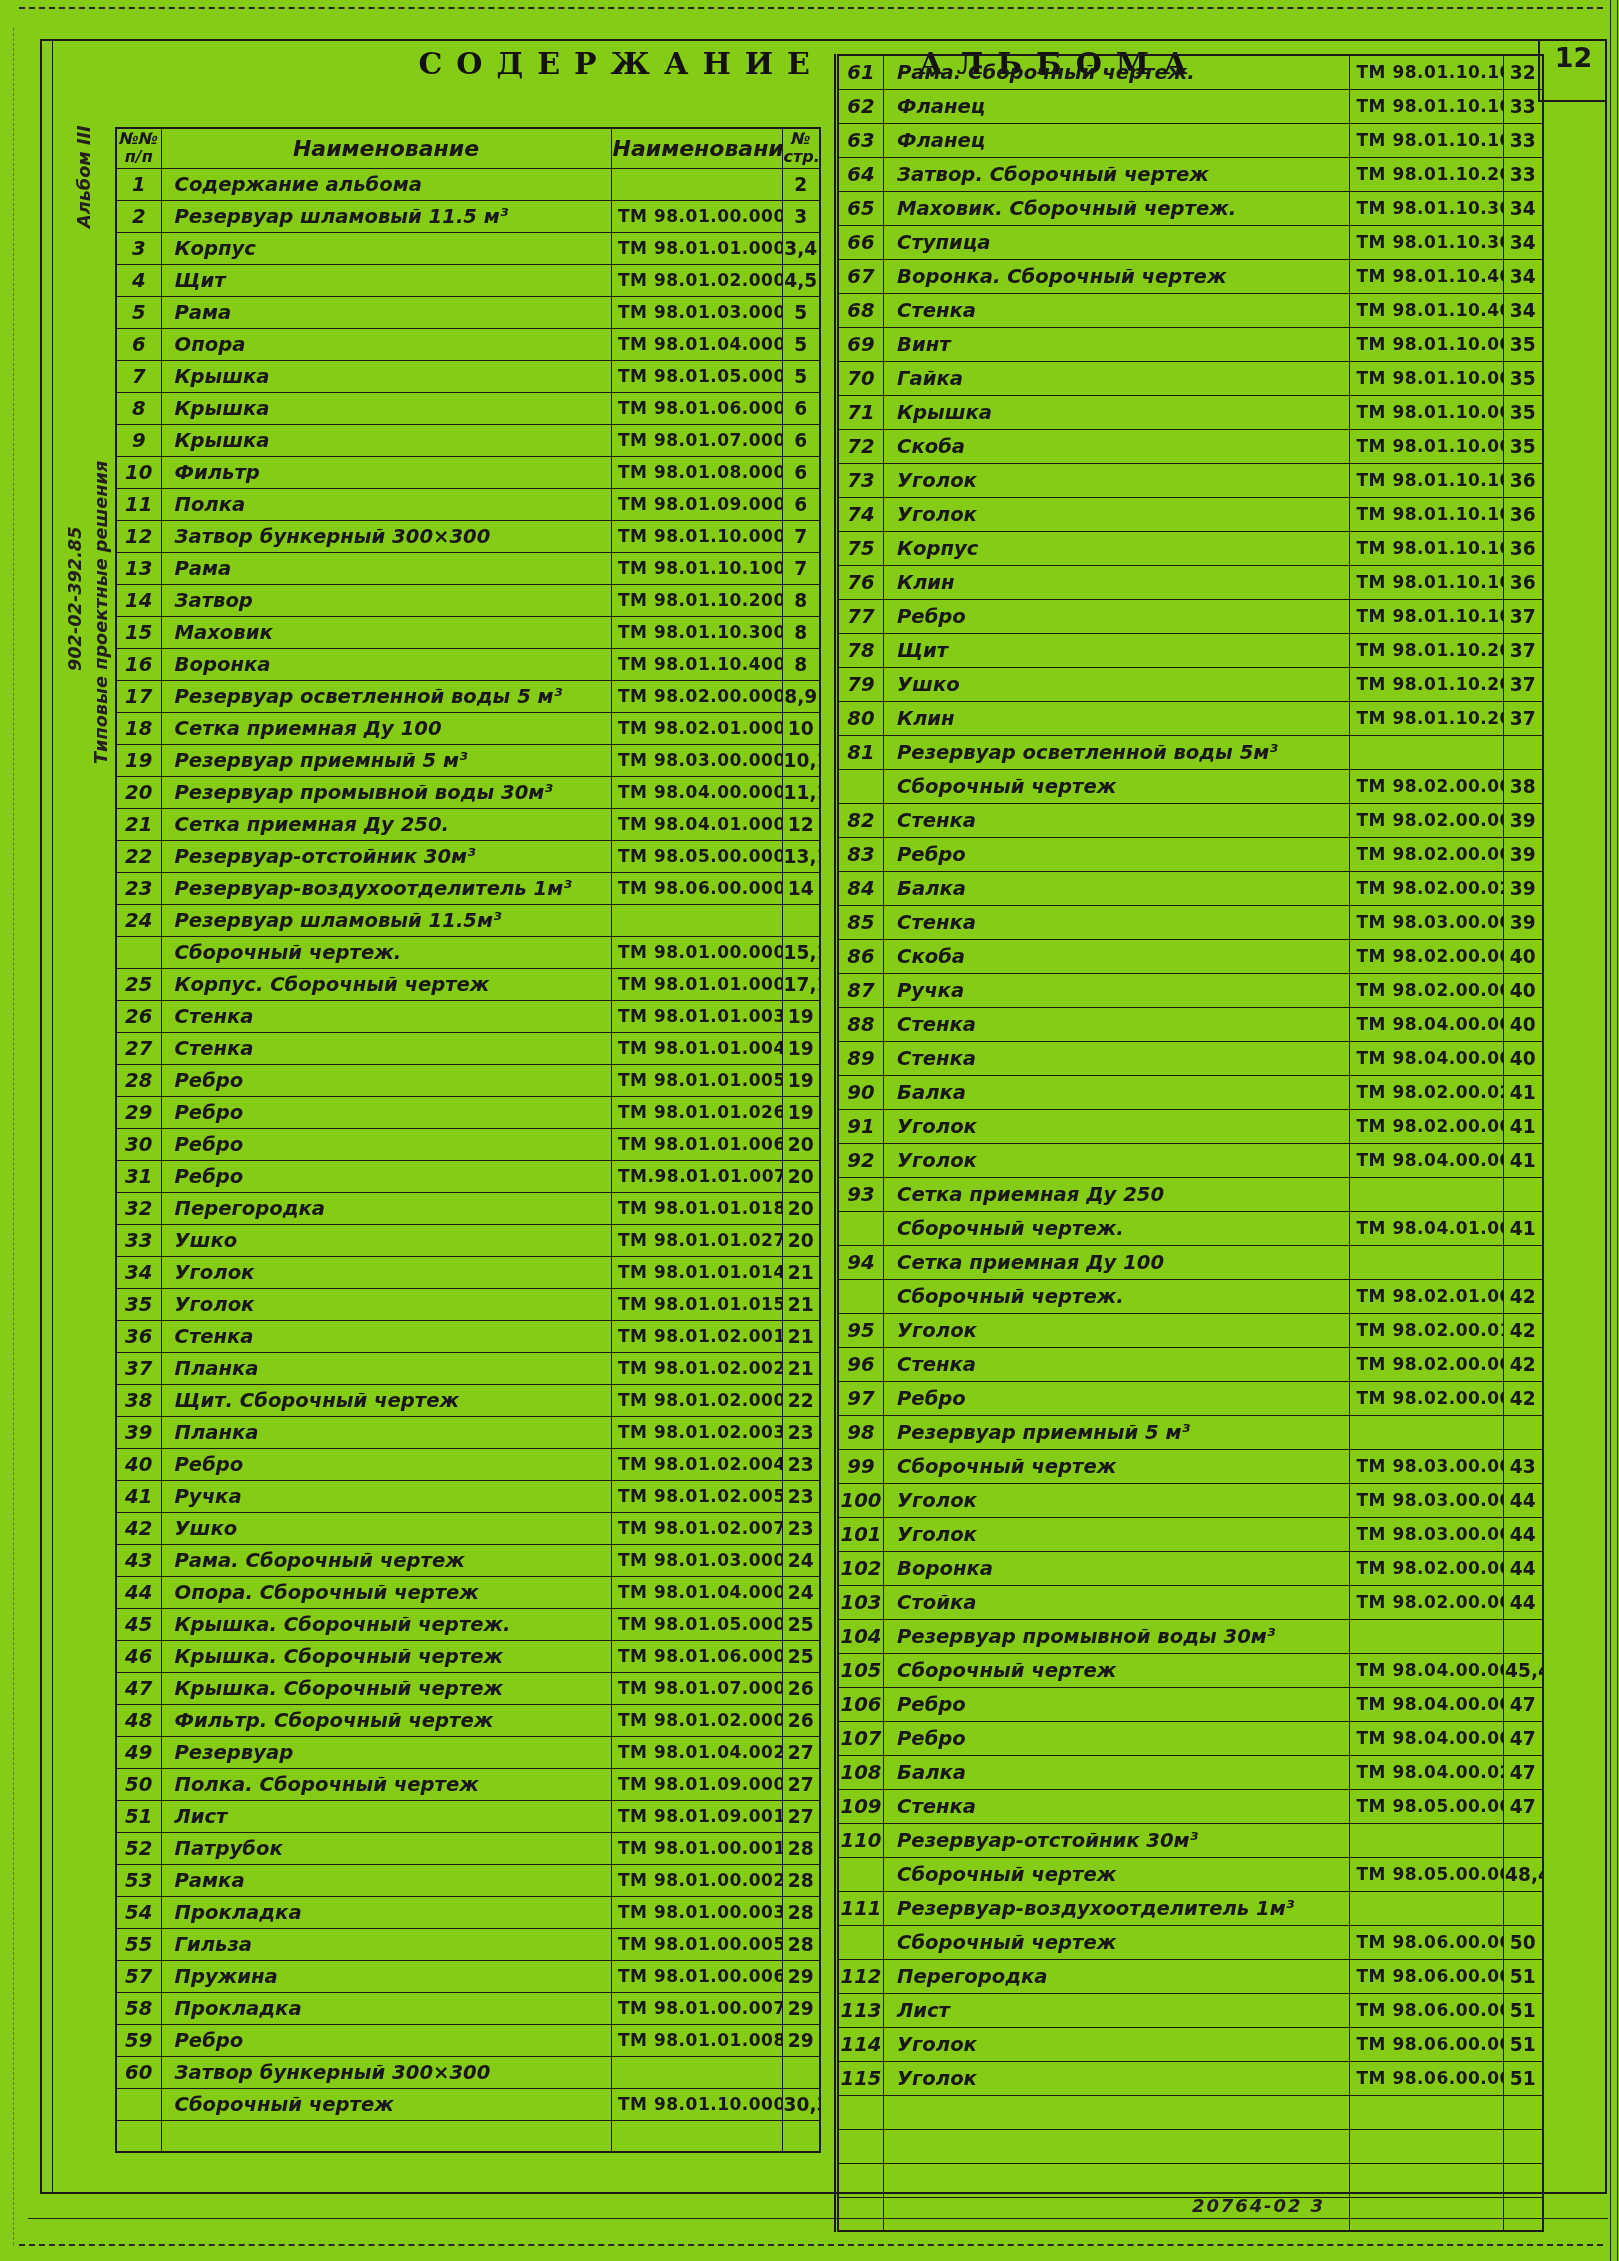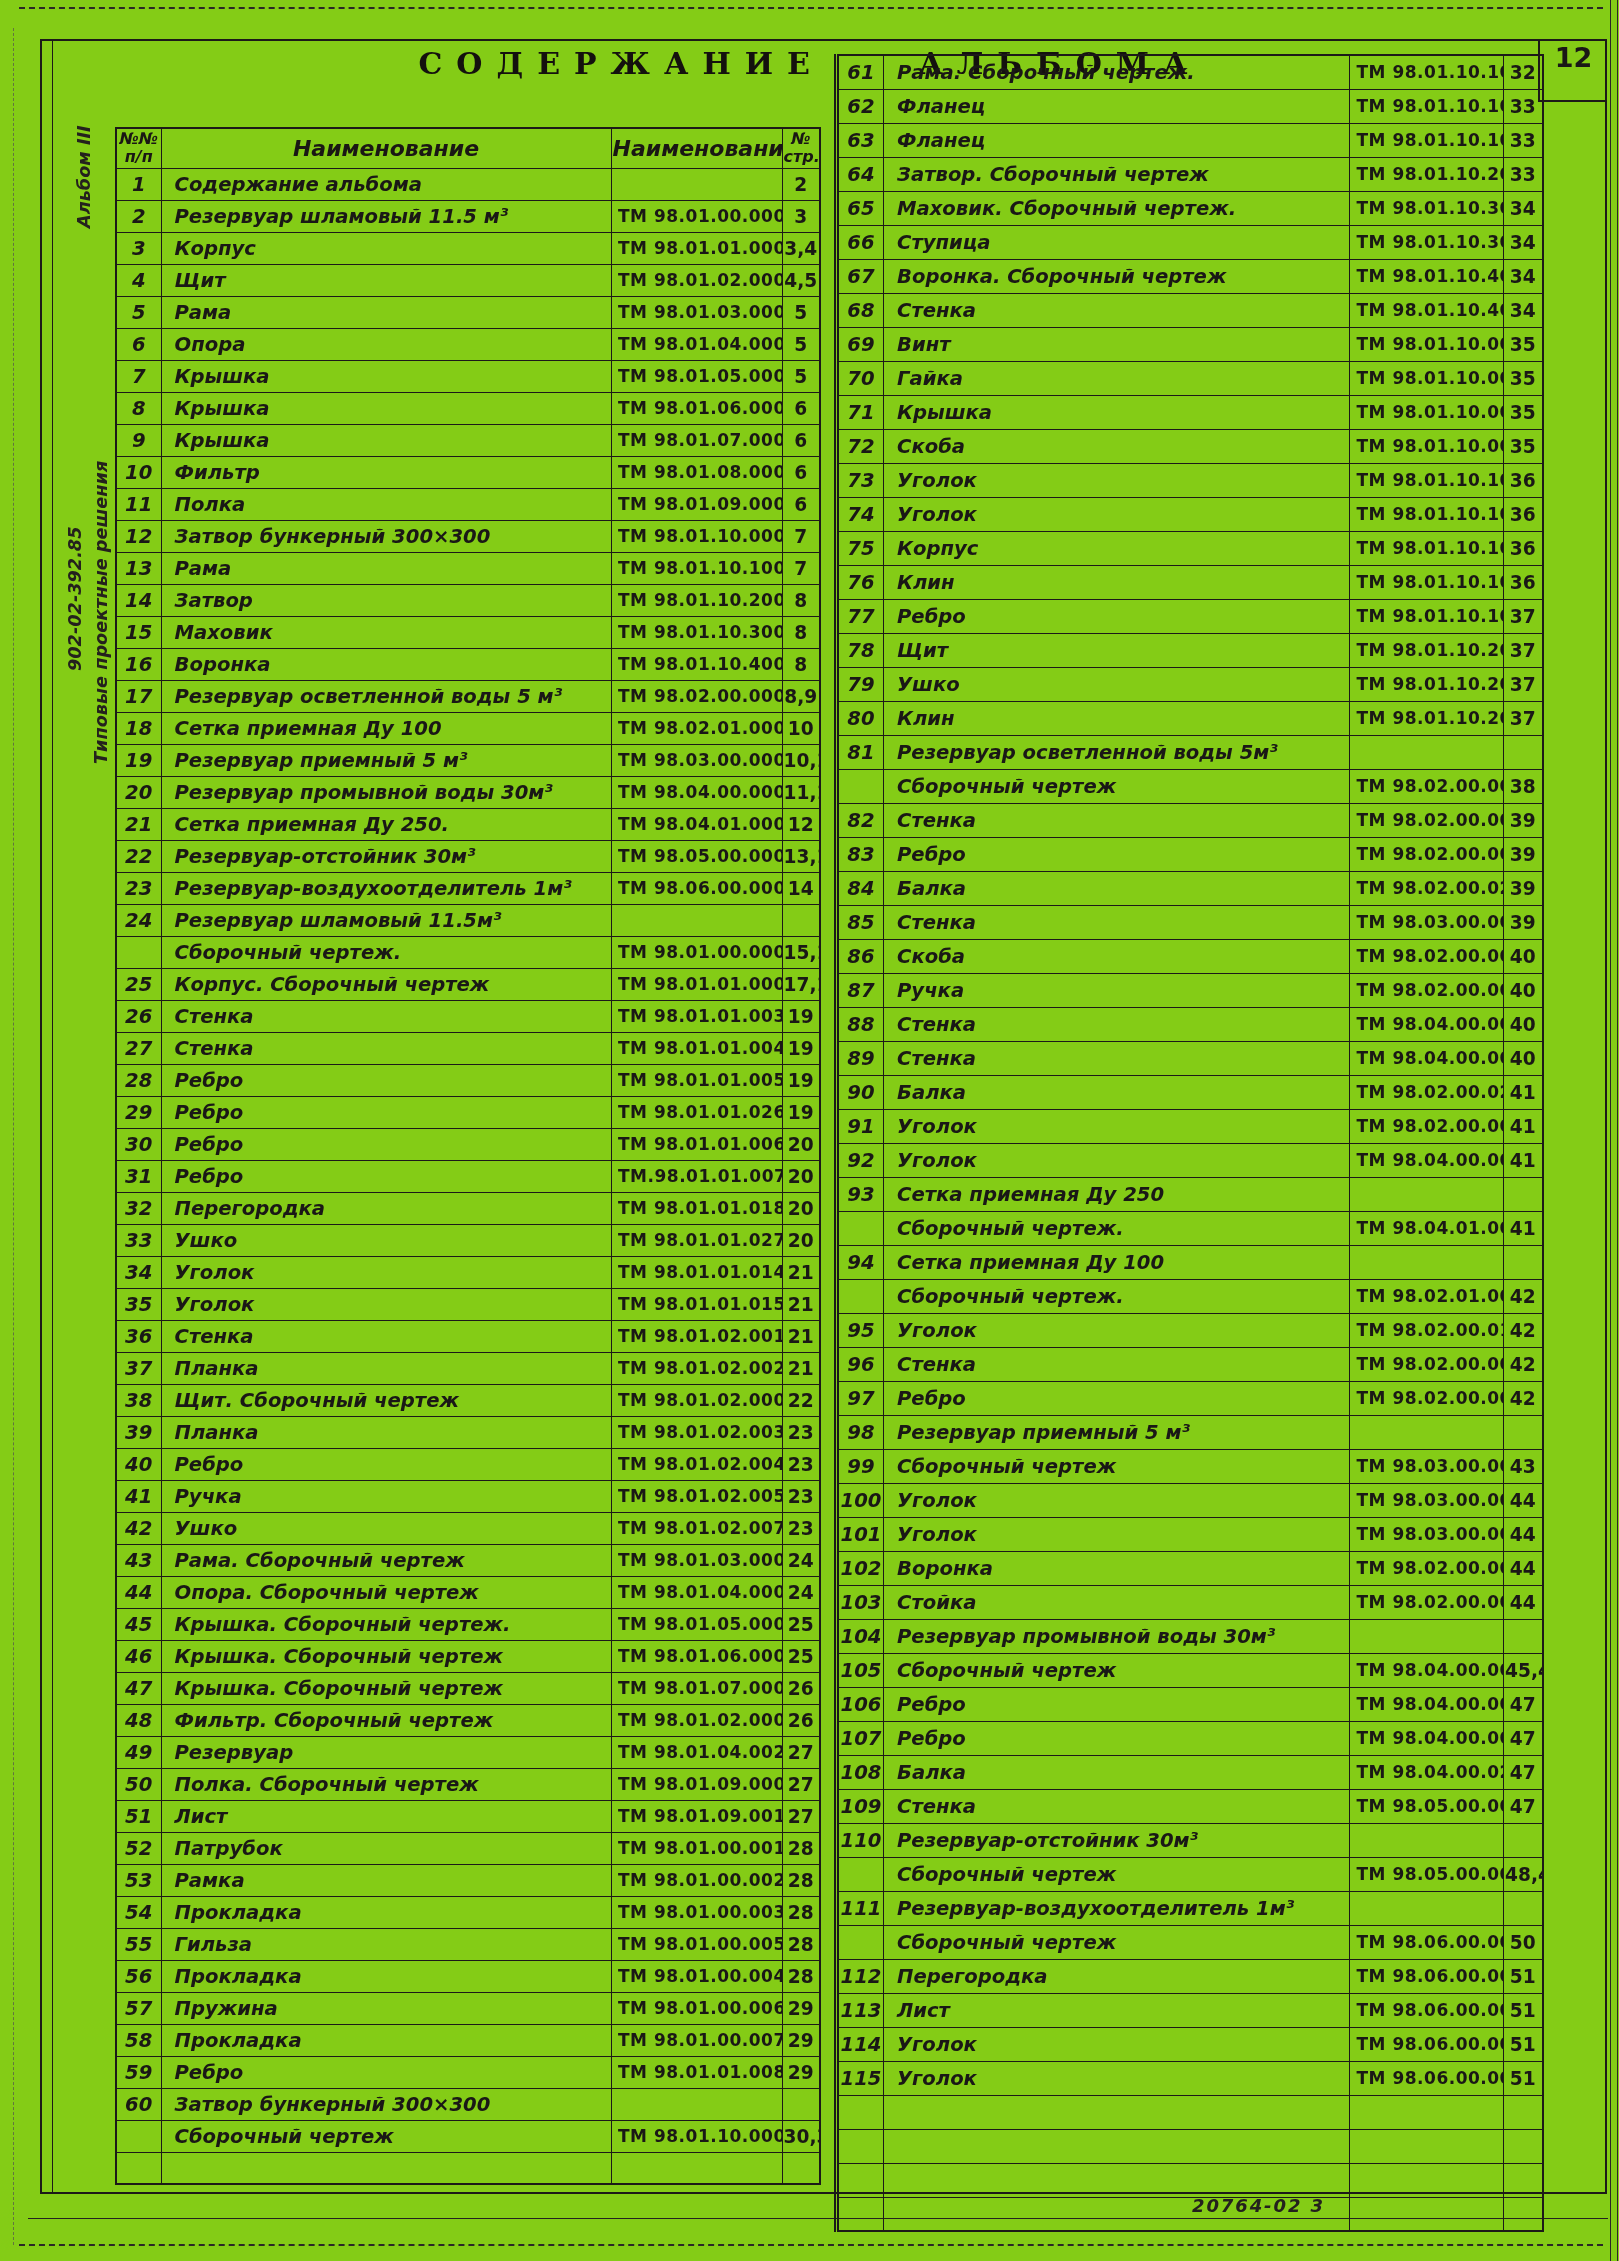--- a/index.html
+++ b/index.html
@@ -482,26 +482,20 @@
           <td class="c-page">28</td>
         </tr>
 
         <tr>
           <td class="c-num">55</td>
           <td class="c-name">Гильза</td>
           <td class="c-des">ТМ 98.01.00.005</td>
           <td class="c-page">28</td>
         </tr>
 
-        <tr>
-          <td class="c-num">56</td>
-          <td class="c-name">Прокладка</td>
-          <td class="c-des">ТМ 98.01.00.004</td>
-          <td class="c-page">28</td>
-        </tr>
 
         <tr>
           <td class="c-num">57</td>
           <td class="c-name">Пружина</td>
           <td class="c-des">ТМ 98.01.00.006</td>
           <td class="c-page">29</td>
         </tr>
 
         <tr>
           <td class="c-num">58</td>

